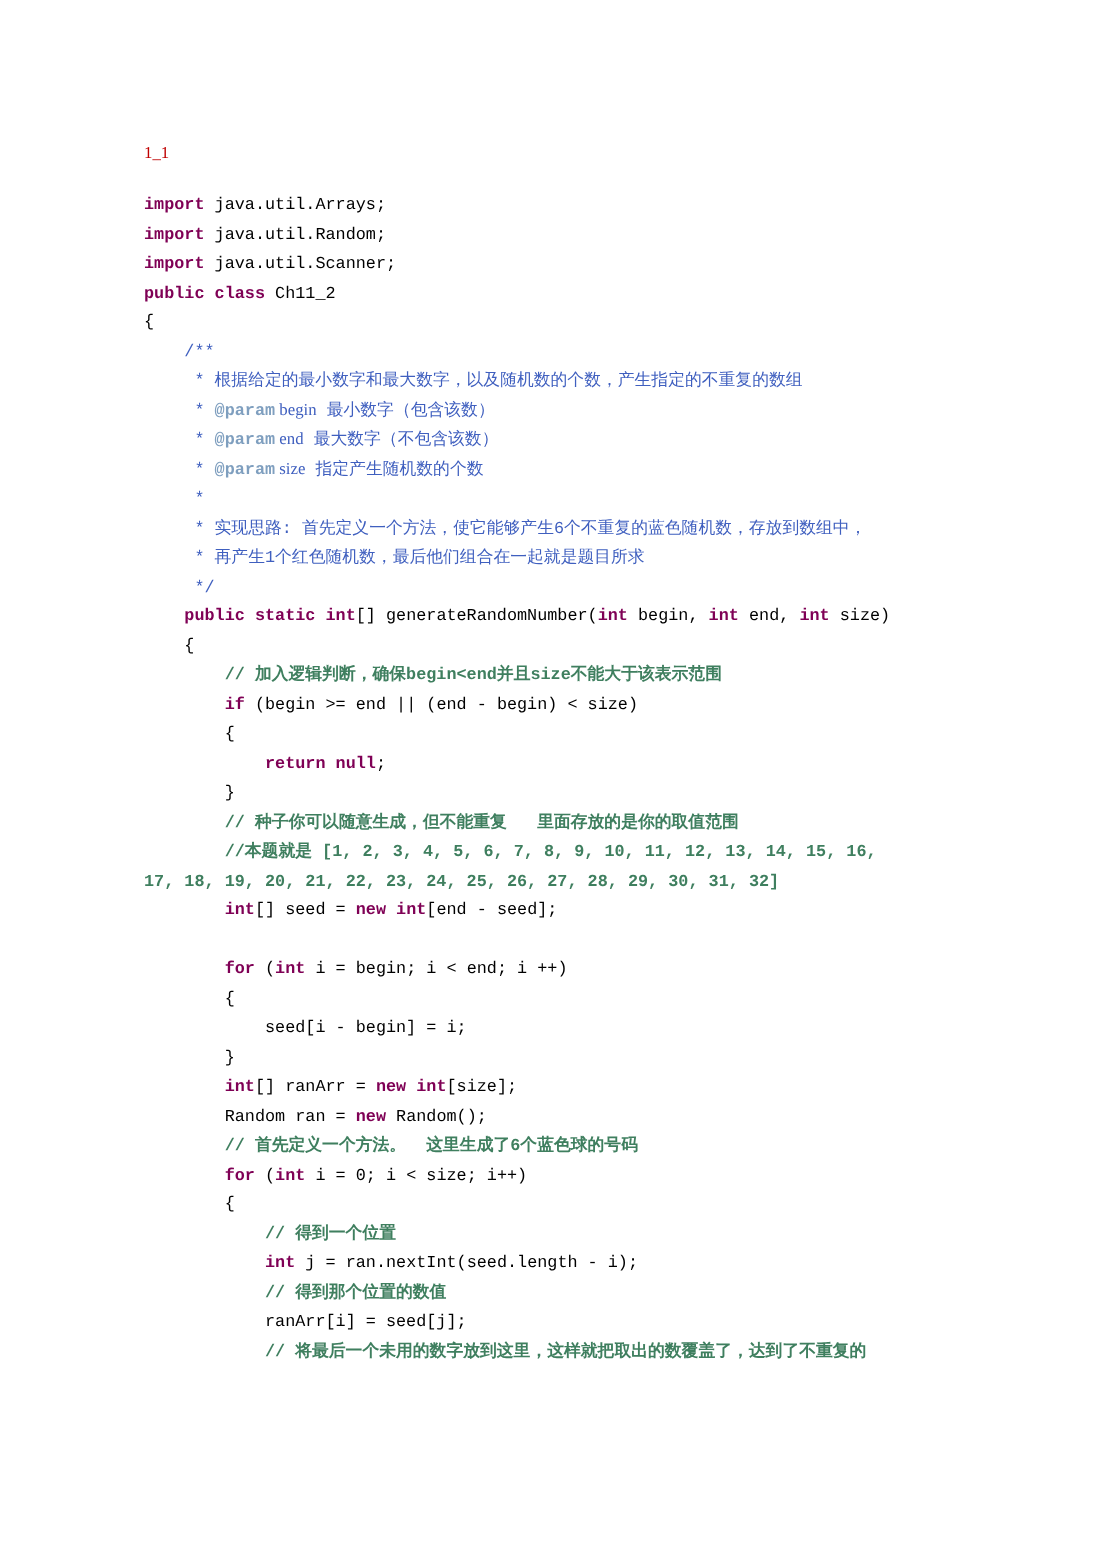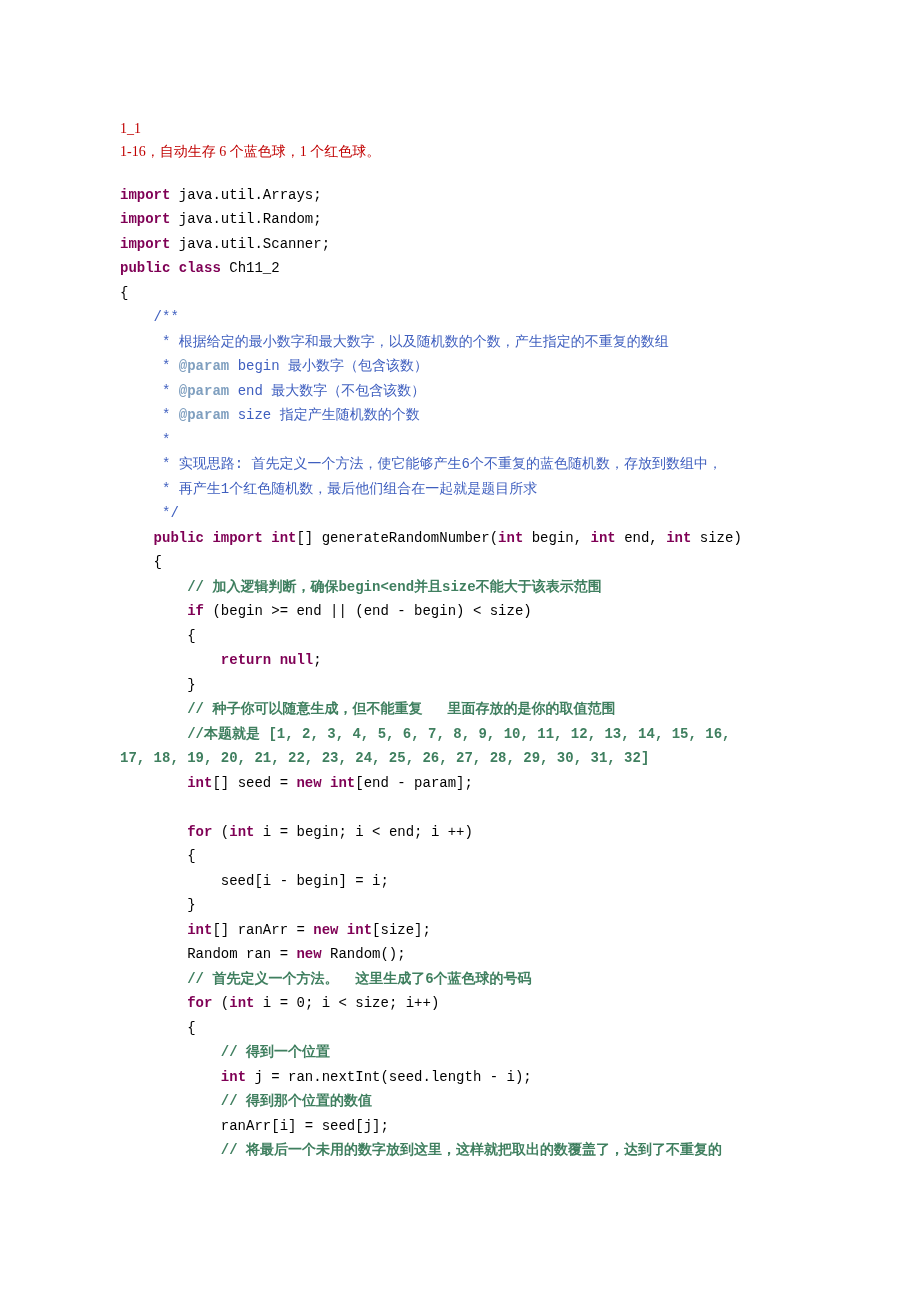--- a/index.html
+++ b/index.html
@@ -32,55 +32,54 @@
     font-size: 14px;
     line-height: 1.75;
     white-space: pre;
     margin-top: 20px;
     color: #000;
   }
   .kw   { color: #7f0055; font-weight: bold; }
   .cmt  { color: #3f7f5f; font-weight: bold; }
   .jdoc { color: #3f5fbf; }
   .jtag { color: #7f9fbf; font-weight: bold; text-align: center; }
-  .jtagp{ color: #3f5fbf; font-family:Liberation Mono, monospace; }
+  .jtagp{ color: #3f5fbf; font-family:Liberation Serif, serif; }
 </style>
 </head>
 <body>
 
 <div class="page">
 
   <div class="header-line">1_1</div>
-  <div class="desc-line">1-16，自动生存 6 个蓝色球，1 个红色球。</div>
 
   <div class="code"><span class="kw">import</span><span> java.util.Arrays;</span>
 <span class="kw">import</span><span> java.util.Random;</span>
 <span class="kw">import</span><span> java.util.Scanner;</span>
 <span class="kw">public class</span><span> Ch11_2</span>
 <span>{</span>
 <span class="jdoc">    /**</span>
 <span class="jdoc">     * 根据给定的最小数字和最大数字，以及随机数的个数，产生指定的不重复的数组</span>
 <span class="jdoc"><span>     * </span><span class="jtag">@param</span><span class="jtagp"> begin</span><span> 最小数字（包含该数）</span></span>
 <span class="jdoc"><span>     * </span><span class="jtag">@param</span><span class="jtagp"> end</span><span> 最大数字（不包含该数）</span></span>
 <span class="jdoc"><span>     * </span><span class="jtag">@param</span><span class="jtagp"> size</span><span> 指定产生随机数的个数</span></span>
 <span class="jdoc">     *</span>
 <span class="jdoc">     * 实现思路: 首先定义一个方法，使它能够产生6个不重复的蓝色随机数，存放到数组中，</span>
 <span class="jdoc">     * 再产生1个红色随机数，最后他们组合在一起就是题目所求</span>
 <span class="jdoc">     */</span>
-<span><span>    </span><span class="kw">public import int</span><span>[] generateRandomNumber(</span><span class="kw">int</span><span> begin, </span><span class="kw">int</span><span> end, </span><span class="kw">int</span><span> size)</span></span>
+<span><span>    </span><span class="kw">public static int</span><span>[] generateRandomNumber(</span><span class="kw">int</span><span> begin, </span><span class="kw">int</span><span> end, </span><span class="kw">int</span><span> size)</span></span>
 <span>    {</span>
 <span class="cmt">        // 加入逻辑判断，确保begin&lt;end并且size不能大于该表示范围</span>
 <span><span>        </span><span class="kw">if</span><span> (begin &gt;= end || (end - begin) &lt; size)</span></span>
 <span>        {</span>
 <span><span>            </span><span class="kw">return null</span><span>;</span></span>
 <span>        }</span>
 <span class="cmt">        // 种子你可以随意生成，但不能重复   里面存放的是你的取值范围</span>
 <span class="cmt">        //本题就是 [1, 2, 3, 4, 5, 6, 7, 8, 9, 10, 11, 12, 13, 14, 15, 16,</span>
 <span class="cmt">17, 18, 19, 20, 21, 22, 23, 24, 25, 26, 27, 28, 29, 30, 31, 32]</span>
-<span><span>        </span><span class="kw">int</span><span>[] seed = </span><span class="kw">new int</span><span>[end - param];</span></span>
+<span><span>        </span><span class="kw">int</span><span>[] seed = </span><span class="kw">new int</span><span>[end - seed];</span></span>
 <span></span>
 <span><span>        </span><span class="kw">for</span><span> (</span><span class="kw">int</span><span> i = begin; i &lt; end; i ++)</span></span>
 <span>        {</span>
 <span>            seed[i - begin] = i;</span>
 <span>        }</span>
 <span><span>        </span><span class="kw">int</span><span>[] ranArr = </span><span class="kw">new int</span><span>[size];</span></span>
 <span><span>        Random ran = </span><span class="kw">new</span><span> Random();</span></span>
 <span class="cmt">        // 首先定义一个方法。  这里生成了6个蓝色球的号码</span>
 <span><span>        </span><span class="kw">for</span><span> (</span><span class="kw">int</span><span> i = 0; i &lt; size; i++)</span></span>
 <span>        {</span>

